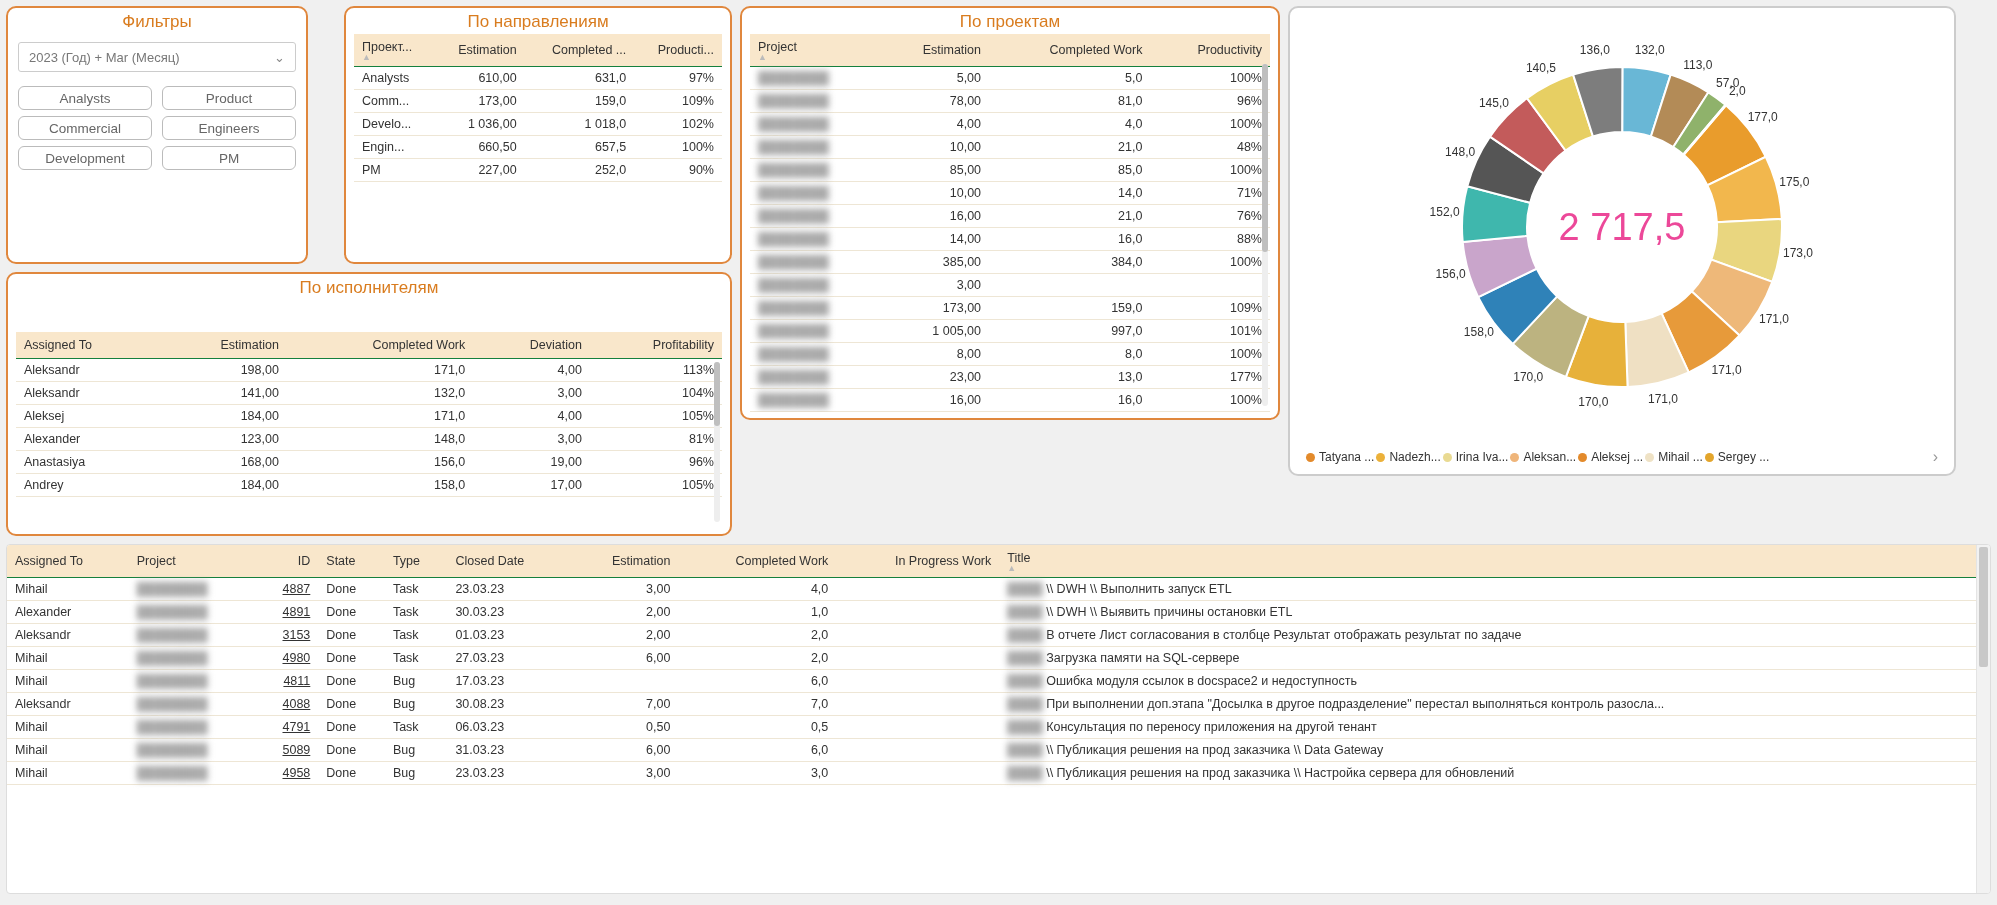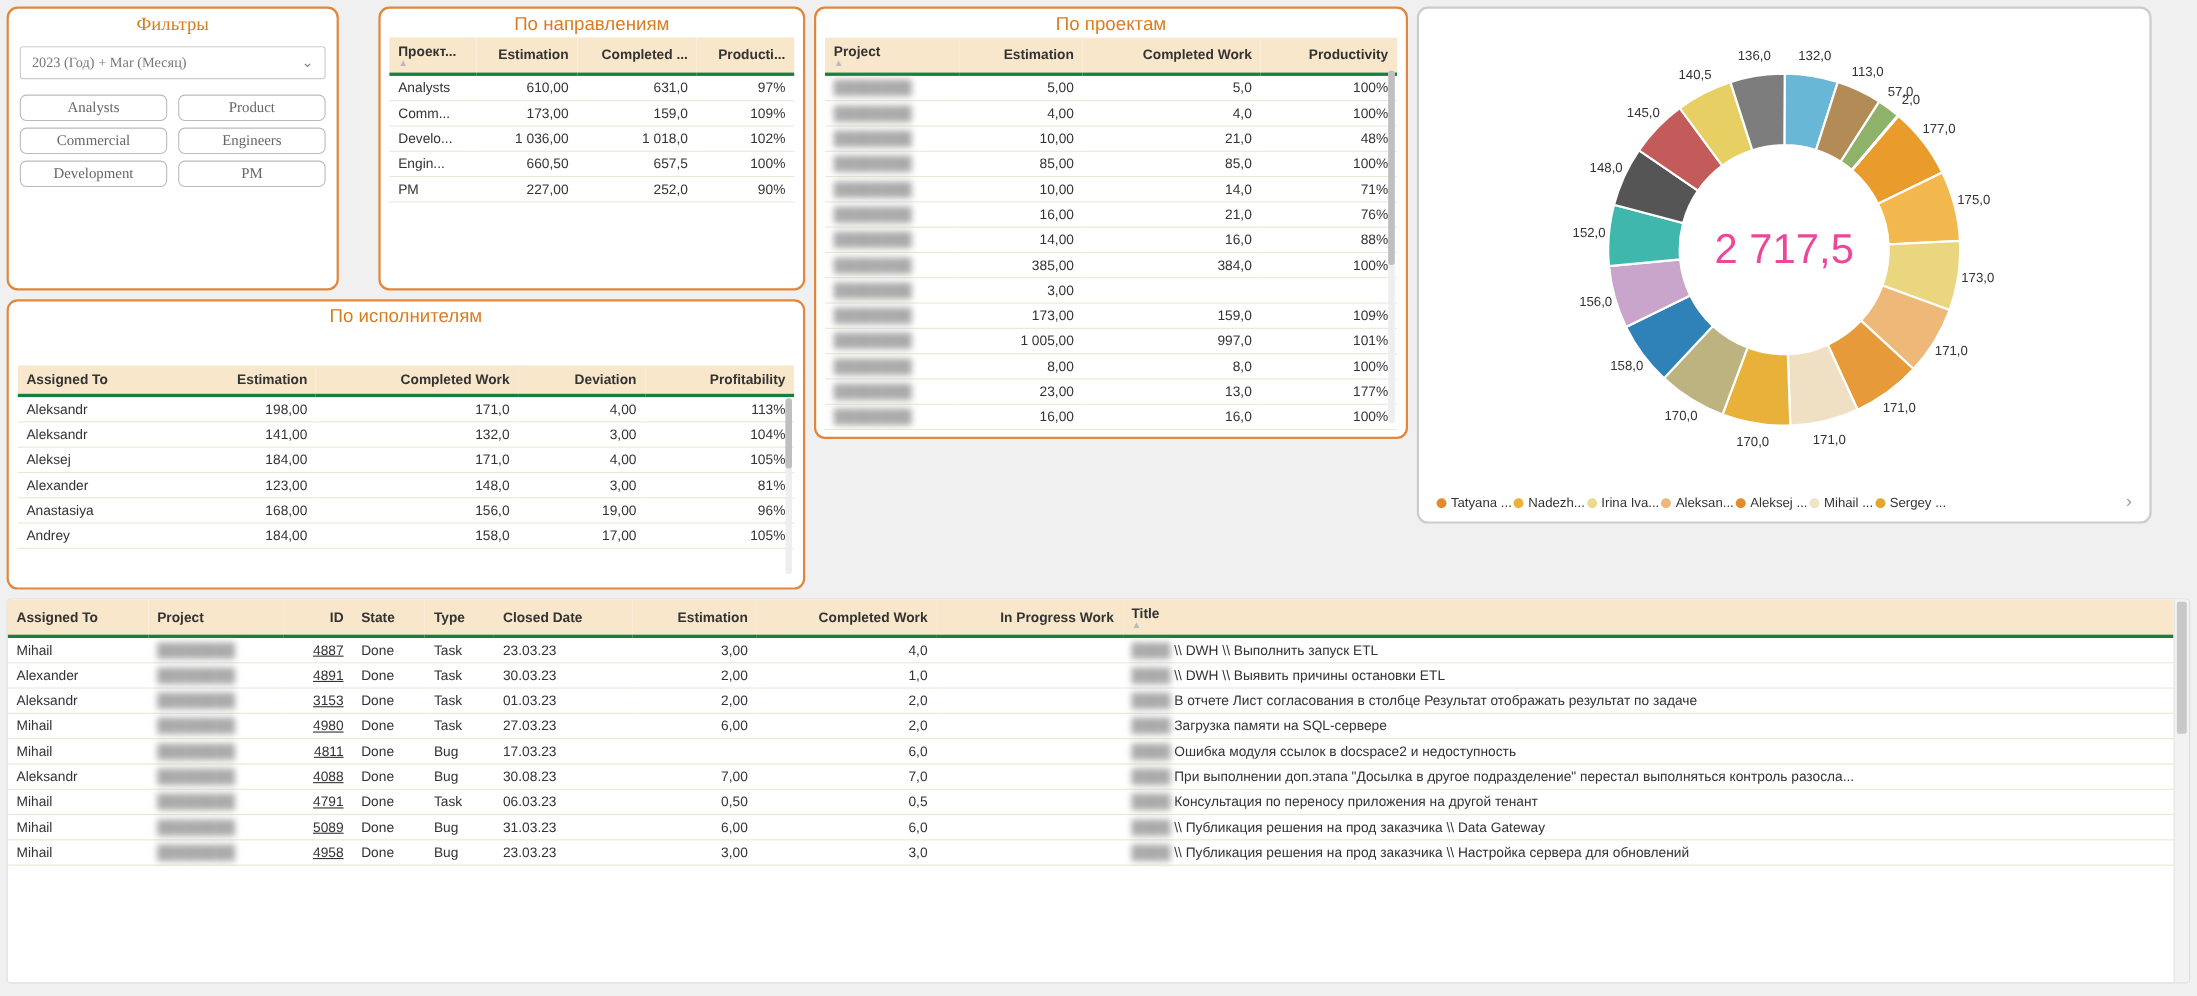--- a/index.html
+++ b/index.html
@@ -24,21 +24,21 @@
   }
   .card-title {
     color: #d97c1f;
     font-size: 17px;
     text-align: center;
     font-weight: 400;
     margin-bottom: 2px;
   }
 
   
-  .filters { width: 302px; height: 258px; font-family: Liberation Serif, serif; }
+  .filters { width: 302px; height: 258px; }
   .dropdown {
     border: 1px solid #ccc;
     border-radius: 3px;
     height: 30px;
     display: flex;
     align-items: center;
     justify-content: space-between;
     padding: 0 10px;
     color: #777;
     margin: 8px 2px 14px;
@@ -62,25 +62,25 @@
     color: #666;
     font-size: 13.5px;
     background: #fff;
   }
 
   
   .tbl { width: 100%; border-collapse: collapse; }
   .tbl th {
     background: #f9e7cb;
     color: #333;
-    font-weight: 700;
+    font-weight: 400;
     text-align: left;
     padding: 6px 8px;
     font-size: 12.5px;
-    border-bottom: 3px solid #15803d;
+    border-bottom: 1px solid #15803d;
     white-space: nowrap;
   }
   .tbl th.num { text-align: right; }
   .tbl td {
     border-bottom: 1px solid #eee6d5;
     padding: 4px 8px;
     font-size: 12.5px;
     white-space: nowrap;
   }
   .tbl td.num { text-align: right; }
@@ -280,20 +280,26 @@
               <th class="num">Completed Work</th>
               <th class="num">Productivity</th>
             </tr>
           </thead>
         <tbody id="proj-body">
             <tr>
               <td class="blur">████████</td>
               <td class="num">5,00</td>
               <td class="num">5,0</td>
               <td class="num">100%</td>
+            </tr>
+            <tr>
+              <td class="blur">████████</td>
+              <td class="num">78,00</td>
+              <td class="num">81,0</td>
+              <td class="num">96%</td>
             </tr>
             <tr>
               <td class="blur">████████</td>
               <td class="num">4,00</td>
               <td class="num">4,0</td>
               <td class="num">100%</td>
             </tr>
             <tr>
               <td class="blur">████████</td>
               <td class="num">10,00</td>

